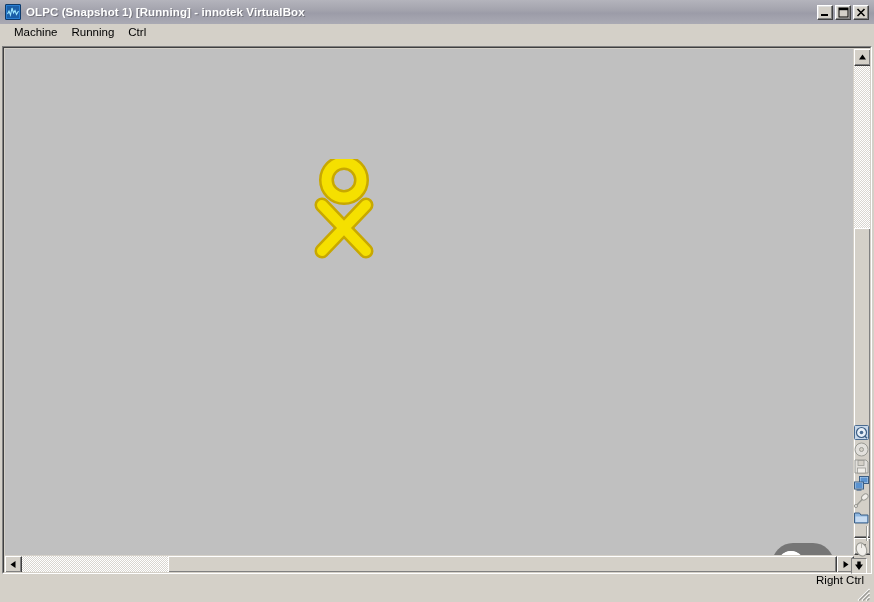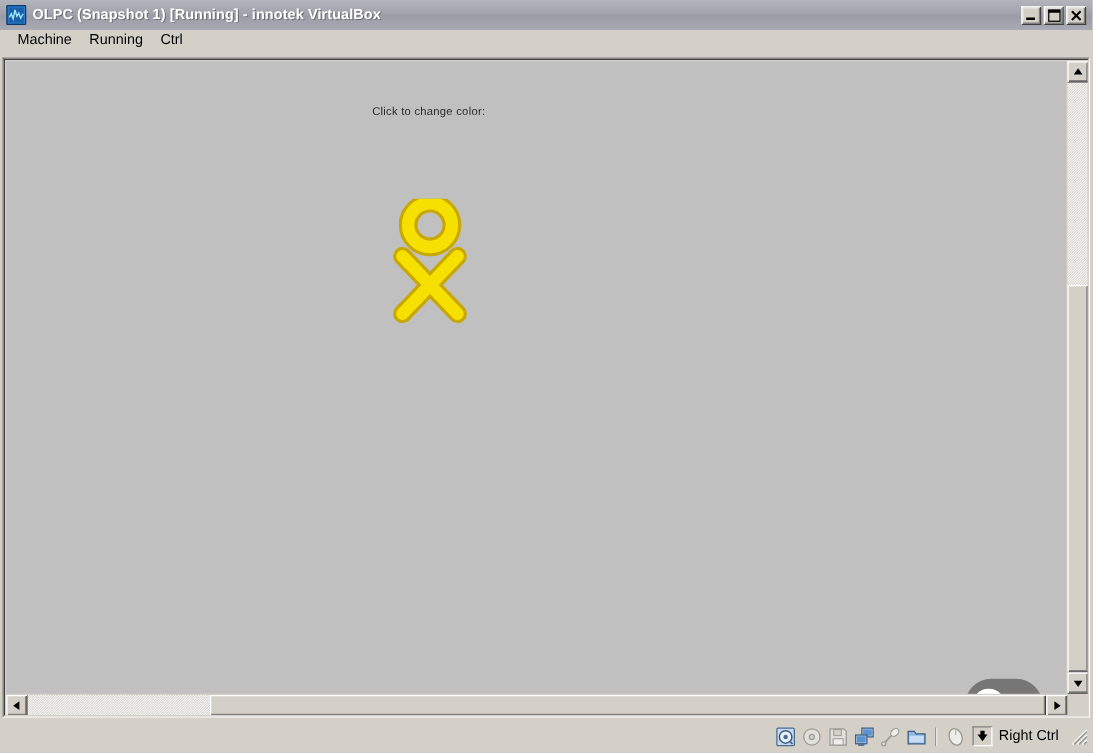--- a/index.html
+++ b/index.html
@@ -193,24 +193,25 @@
     background: #d4d0c8;
   }
 
   
   #statusbar {
     position: absolute;
     left: 0; top: 576px;
     width: 874px; height: 26px;
     background: #d4d0c8;
     display: flex;
-    align-items: center;
+    align-items: flex-end;
     justify-content: flex-end;
     box-sizing: border-box;
     padding-right: 2px;
+    flex-direction: column;
   }
   .status-icon {
     width: 17px; height: 17px;
     margin: 0 2px;
     position: relative;
     flex: 0 0 auto;
   }
   .status-icon svg { position: absolute; left: 0; top: 0; }
   .status-sep {
     width: 1px; height: 15px;
@@ -284,21 +285,20 @@
     <div class="menu-item">Machine</div>
     <div class="menu-item">Running</div>
     <div class="menu-item">Ctrl</div>
   </div>
 
   <div id="client">
     <div id="client-inner">
 
       <div id="guest">
 
-        <div id="guest-prompt">Click to change color:</div>
 
         <div id="xo-logo">
           <svg width="72" height="100" viewBox="0 0 72 100">
             <g fill="none" stroke="#c8a800" stroke-width="15" stroke-linecap="round">
               <line x1="14" y1="46" x2="58" y2="92"></line>
               <line x1="58" y1="46" x2="14" y2="92"></line>
             </g>
             <circle cx="36" cy="21" r="17.5" fill="none" stroke="#c8a800" stroke-width="15"></circle>
             <g fill="none" stroke="#f5e000" stroke-width="10" stroke-linecap="round">
               <line x1="14" y1="46" x2="58" y2="92"></line>

